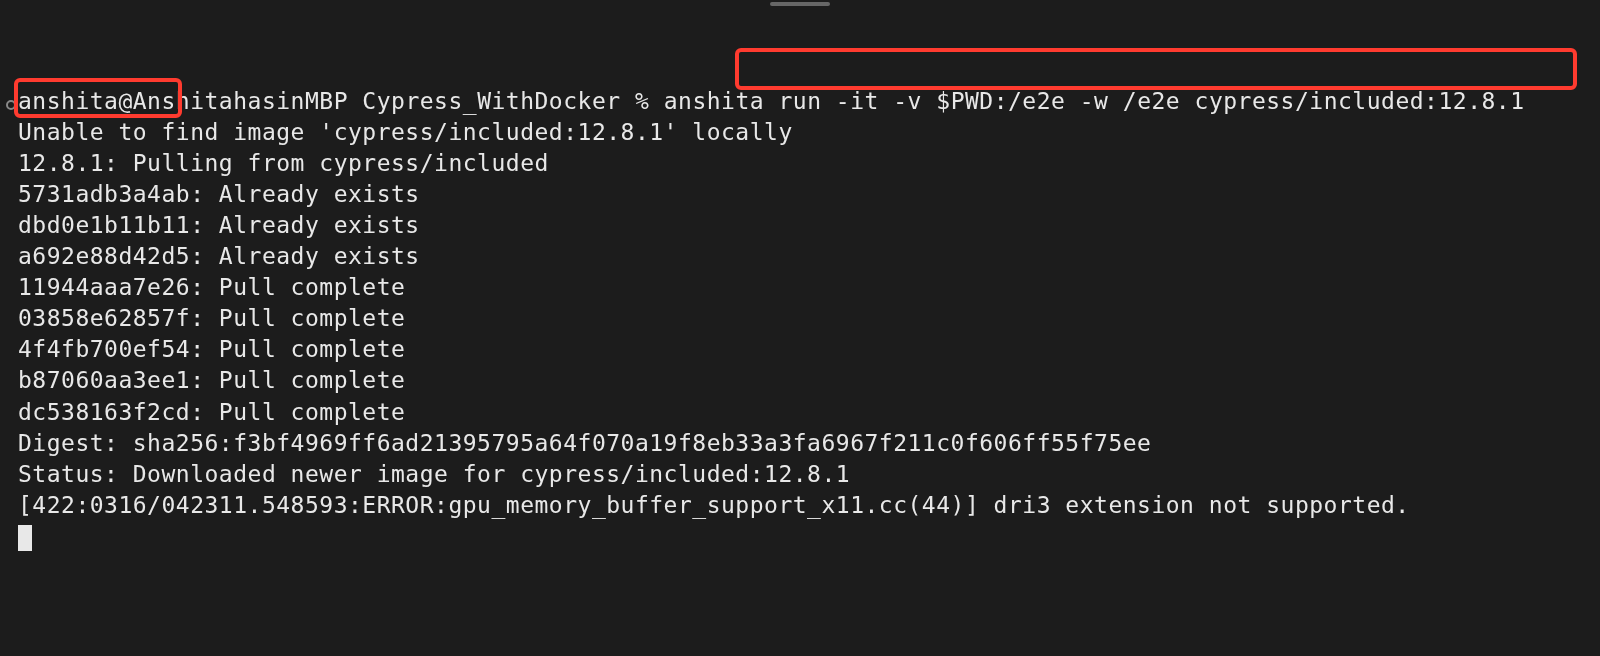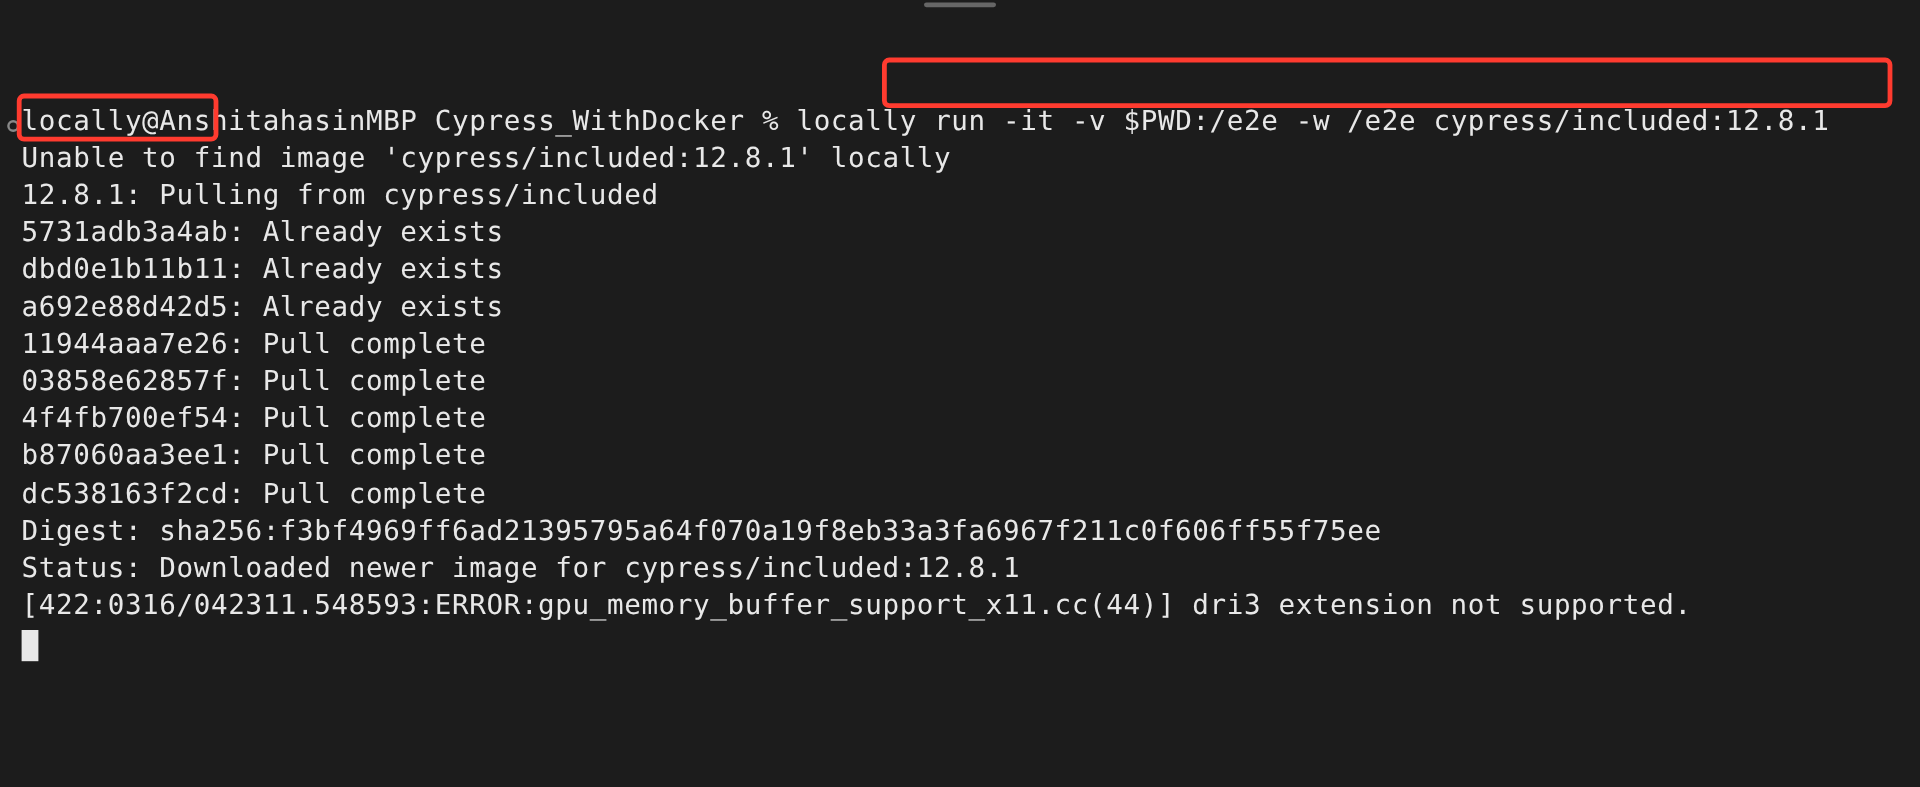--- a/index.html
+++ b/index.html
@@ -74,18 +74,18 @@
       border-radius: 2px;
       margin-top: 2px;
     }
   </style>
 </head>
 <body>
 
 <div class="drag-handle"></div>
 
 <div class="terminal">
-<span class="prompt-line"><span class="prompt-marker"></span><span>locally@AnshitahasinMBP</span> <span>Cypress_WithDocker</span> <span>%</span> <span>locally run -it -v $PWD:/e2e -w /e2e cypress/included:12.8.1</span></span>
+<span class="prompt-line"><span class="prompt-marker"></span><span>anshita@AnshitahasinMBP</span> <span>Cypress_WithDocker</span> <span>%</span> <span>anshita run -it -v $PWD:/e2e -w /e2e cypress/included:12.8.1</span></span>
 <span class="output-line">Unable to find image 'cypress/included:12.8.1' locally</span><span class="output-line">12.8.1: Pulling from cypress/included</span><span class="output-line">5731adb3a4ab: Already exists</span><span class="output-line">dbd0e1b11b11: Already exists</span><span class="output-line">a692e88d42d5: Already exists</span><span class="output-line">11944aaa7e26: Pull complete</span><span class="output-line">03858e62857f: Pull complete</span><span class="output-line">4f4fb700ef54: Pull complete</span><span class="output-line">b87060aa3ee1: Pull complete</span><span class="output-line">dc538163f2cd: Pull complete</span><span class="output-line">Digest: sha256:f3bf4969ff6ad21395795a64f070a19f8eb33a3fa6967f211c0f606ff55f75ee</span><span class="output-line">Status: Downloaded newer image for cypress/included:12.8.1</span><span class="output-line"></span><span class="output-line">[422:0316/042311.548593:ERROR:gpu_memory_buffer_support_x11.cc(44)] dri3 extension not supported.</span><span class="cursor-block"></span>
 </div>
 
 <div class="highlight-box-1"></div>
 <div class="highlight-box-2"></div>
 
 </body></html>

